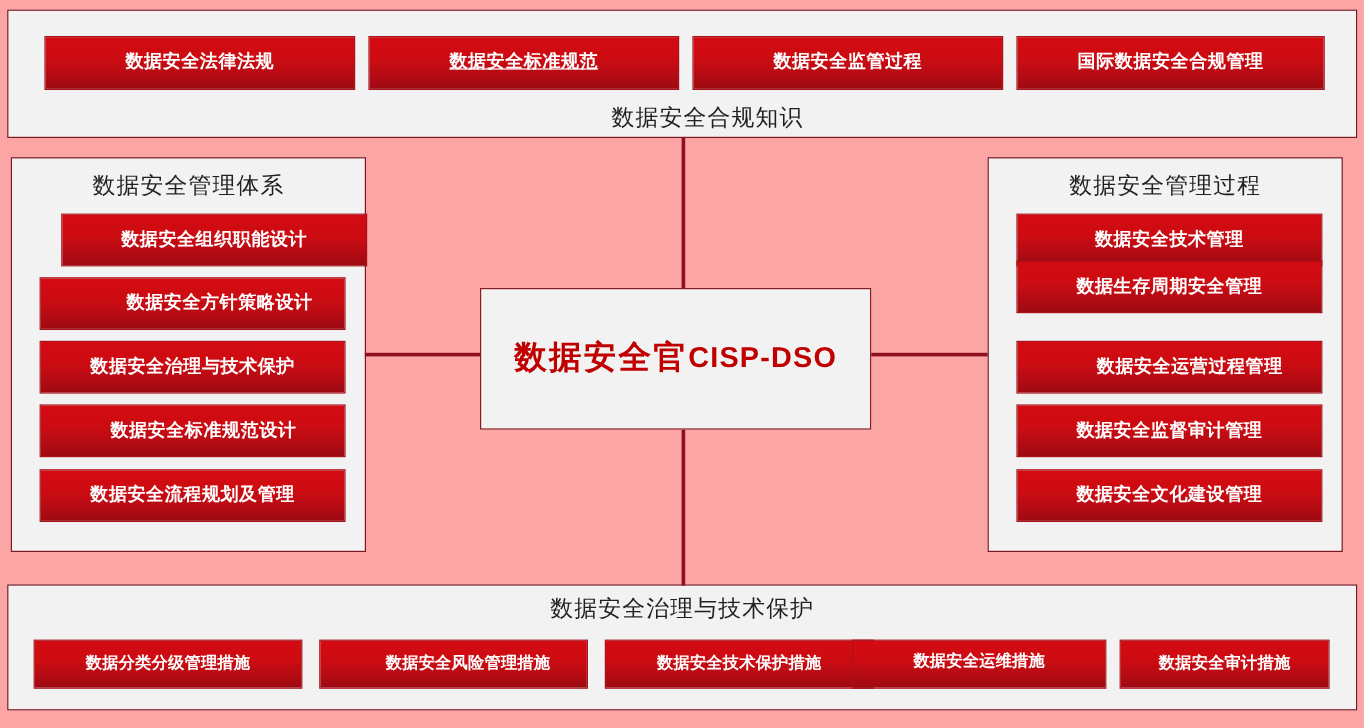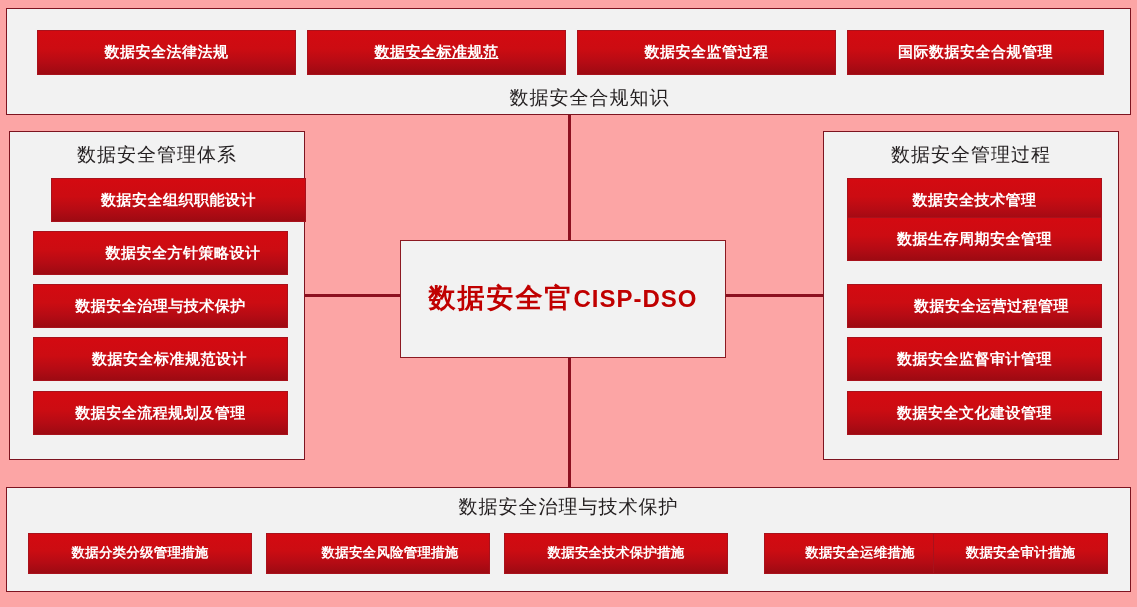--- a/index.html
+++ b/index.html
@@ -133,16 +133,16 @@
     <div class="hub-cn">数据安全官</div>
     <div class="hub-en">CISP-DSO</div>
   </div>
 
   <div class="panel" style="left:6px; top:487px; width:1125px; height:105px;">
   </div>
   <div class="panel-title" style="left:6px; top:494px; width:1125px;">数据安全治理与技术保护</div>
   <div class="chip small" style="left:28px; top:533px; width:224px; height:41px;">数据分类分级管理措施</div>
   <div class="chip small" style="left:266px; top:533px; width:224px; height:41px;padding-left:24px;">数据安全风险管理措施</div>
   <div class="chip small" style="left:504px; top:533px; width:224px; height:41px;">数据安全技术保护措施</div>
-  <div class="chip small" style="left:764px; top:533px; width:192px; height:41px;">数据安全运维措施</div>
+  <div class="chip small" style="left:710px; top:533px; width:212px; height:41px;font-family:Liberation Mono, monospace;">数据安全运维措施</div>
   <div class="chip small" style="left:933px; top:533px; width:175px; height:41px;">数据安全审计措施</div>
 
 </div>
 
 </body></html>

